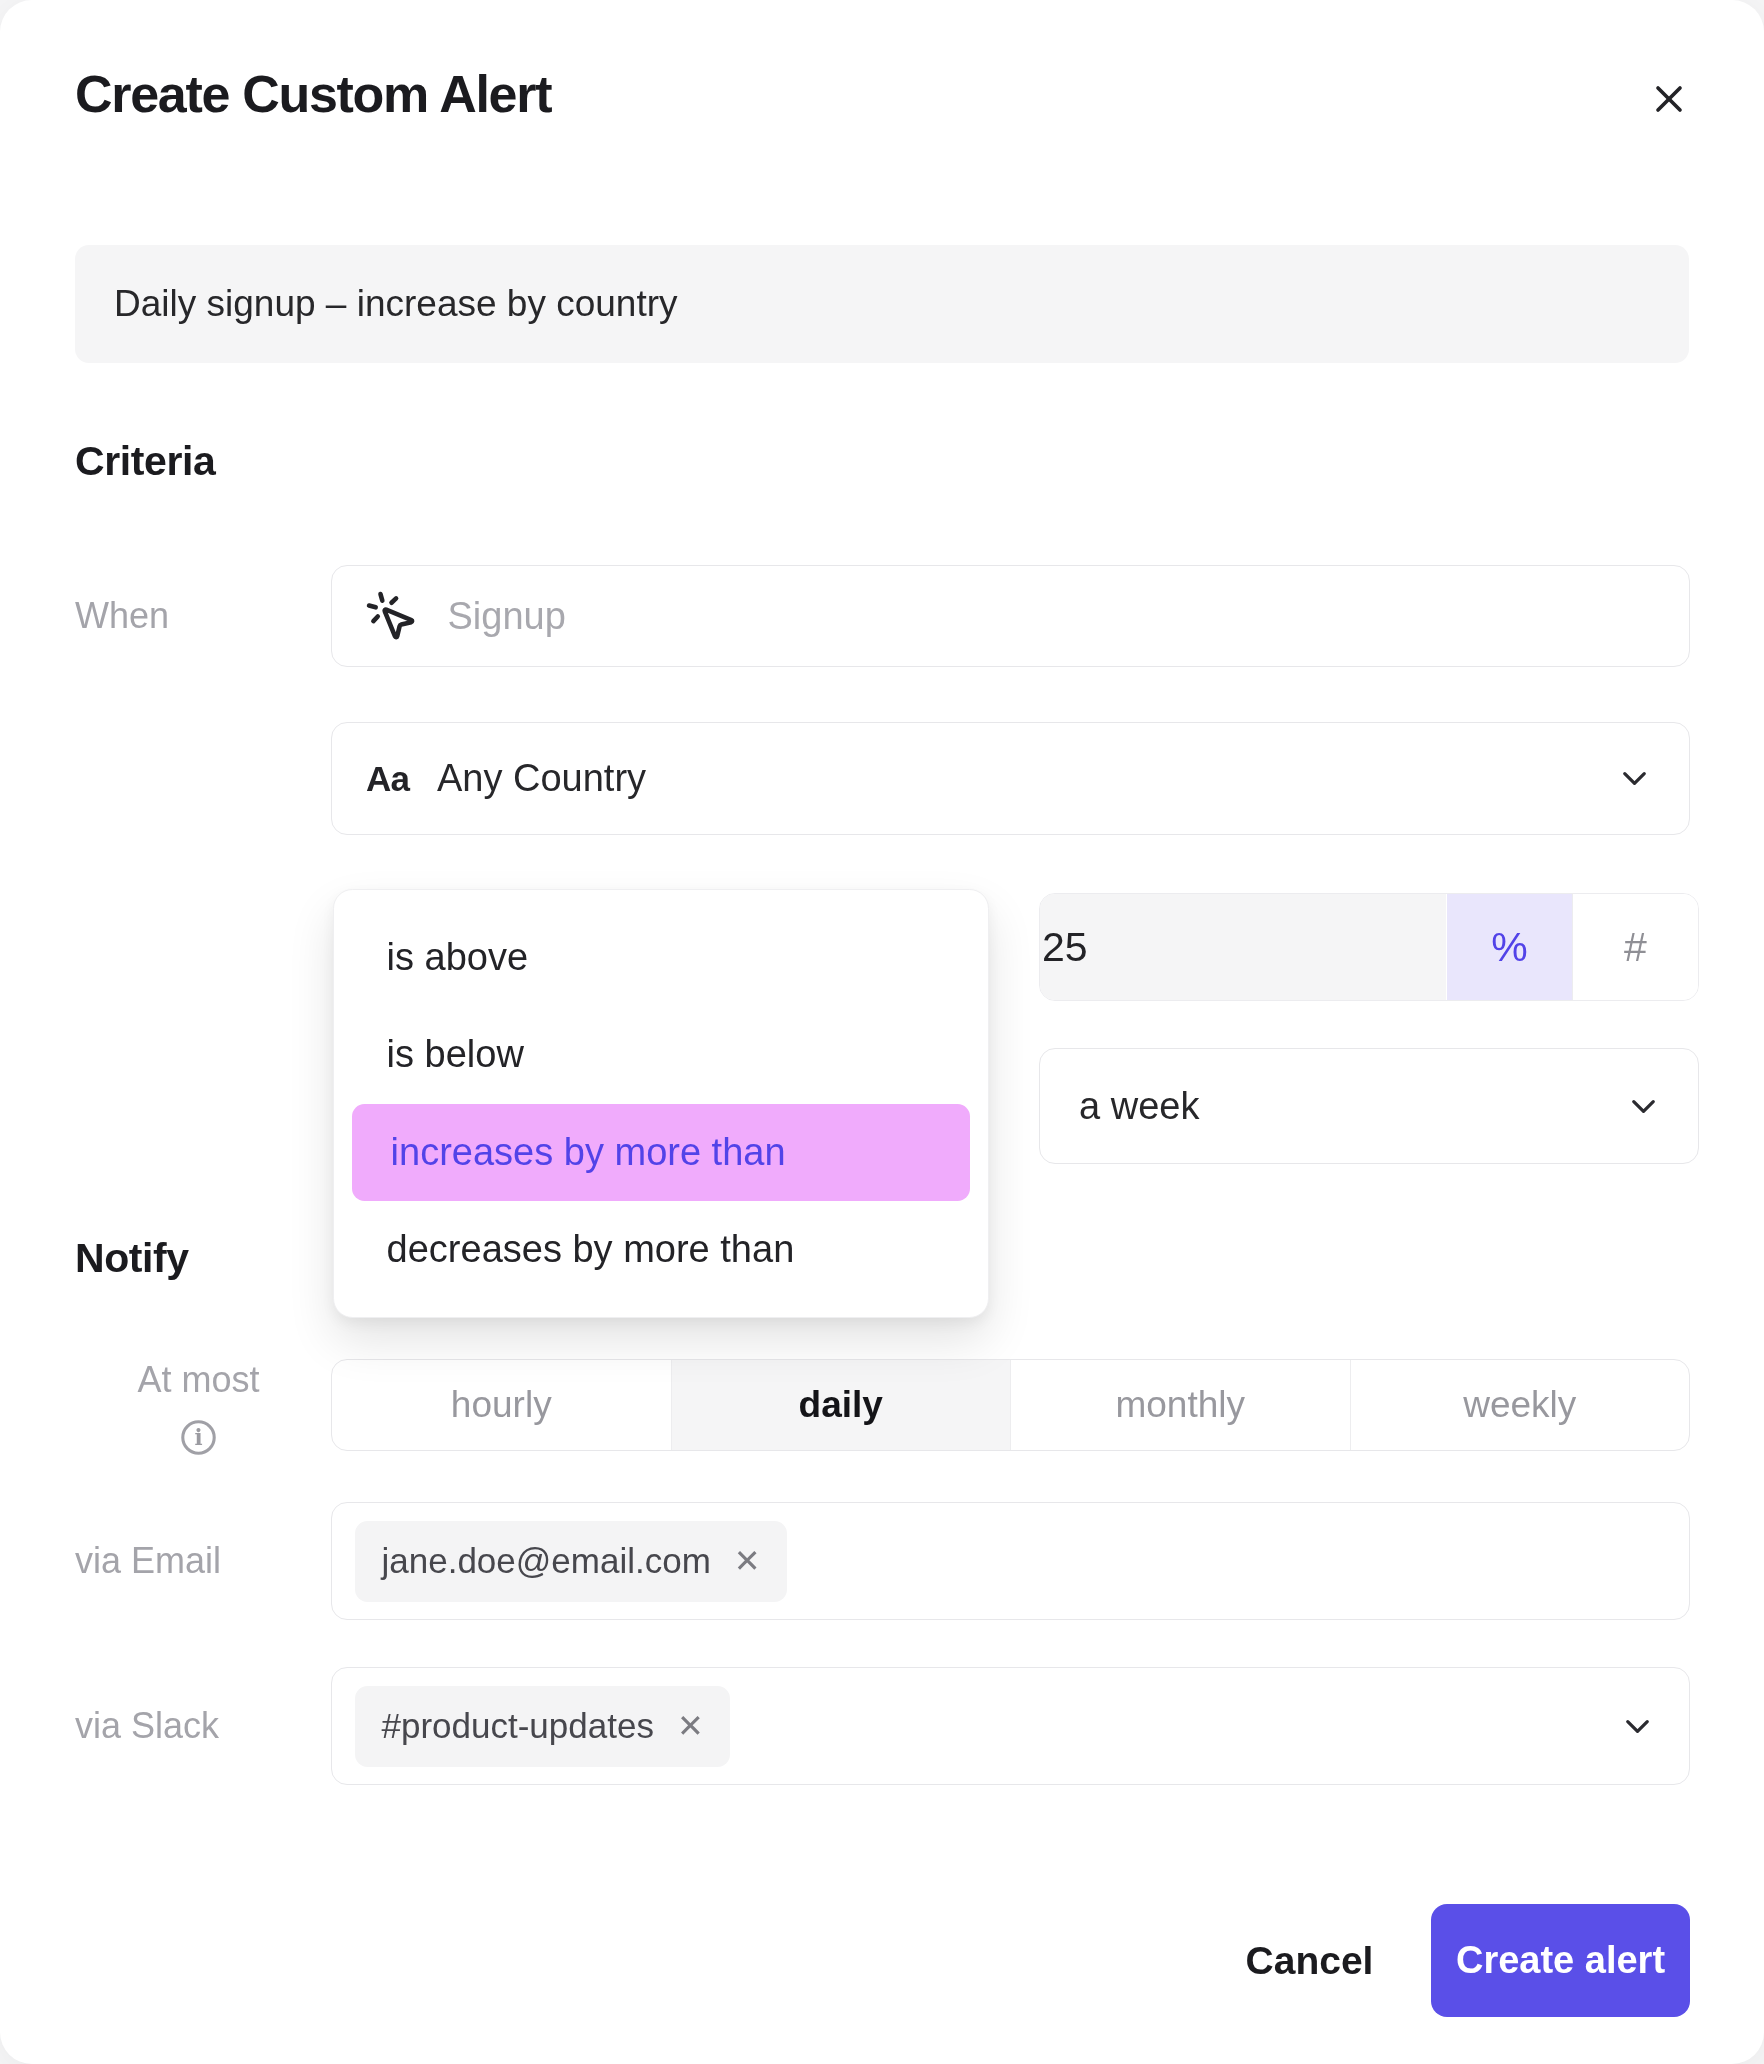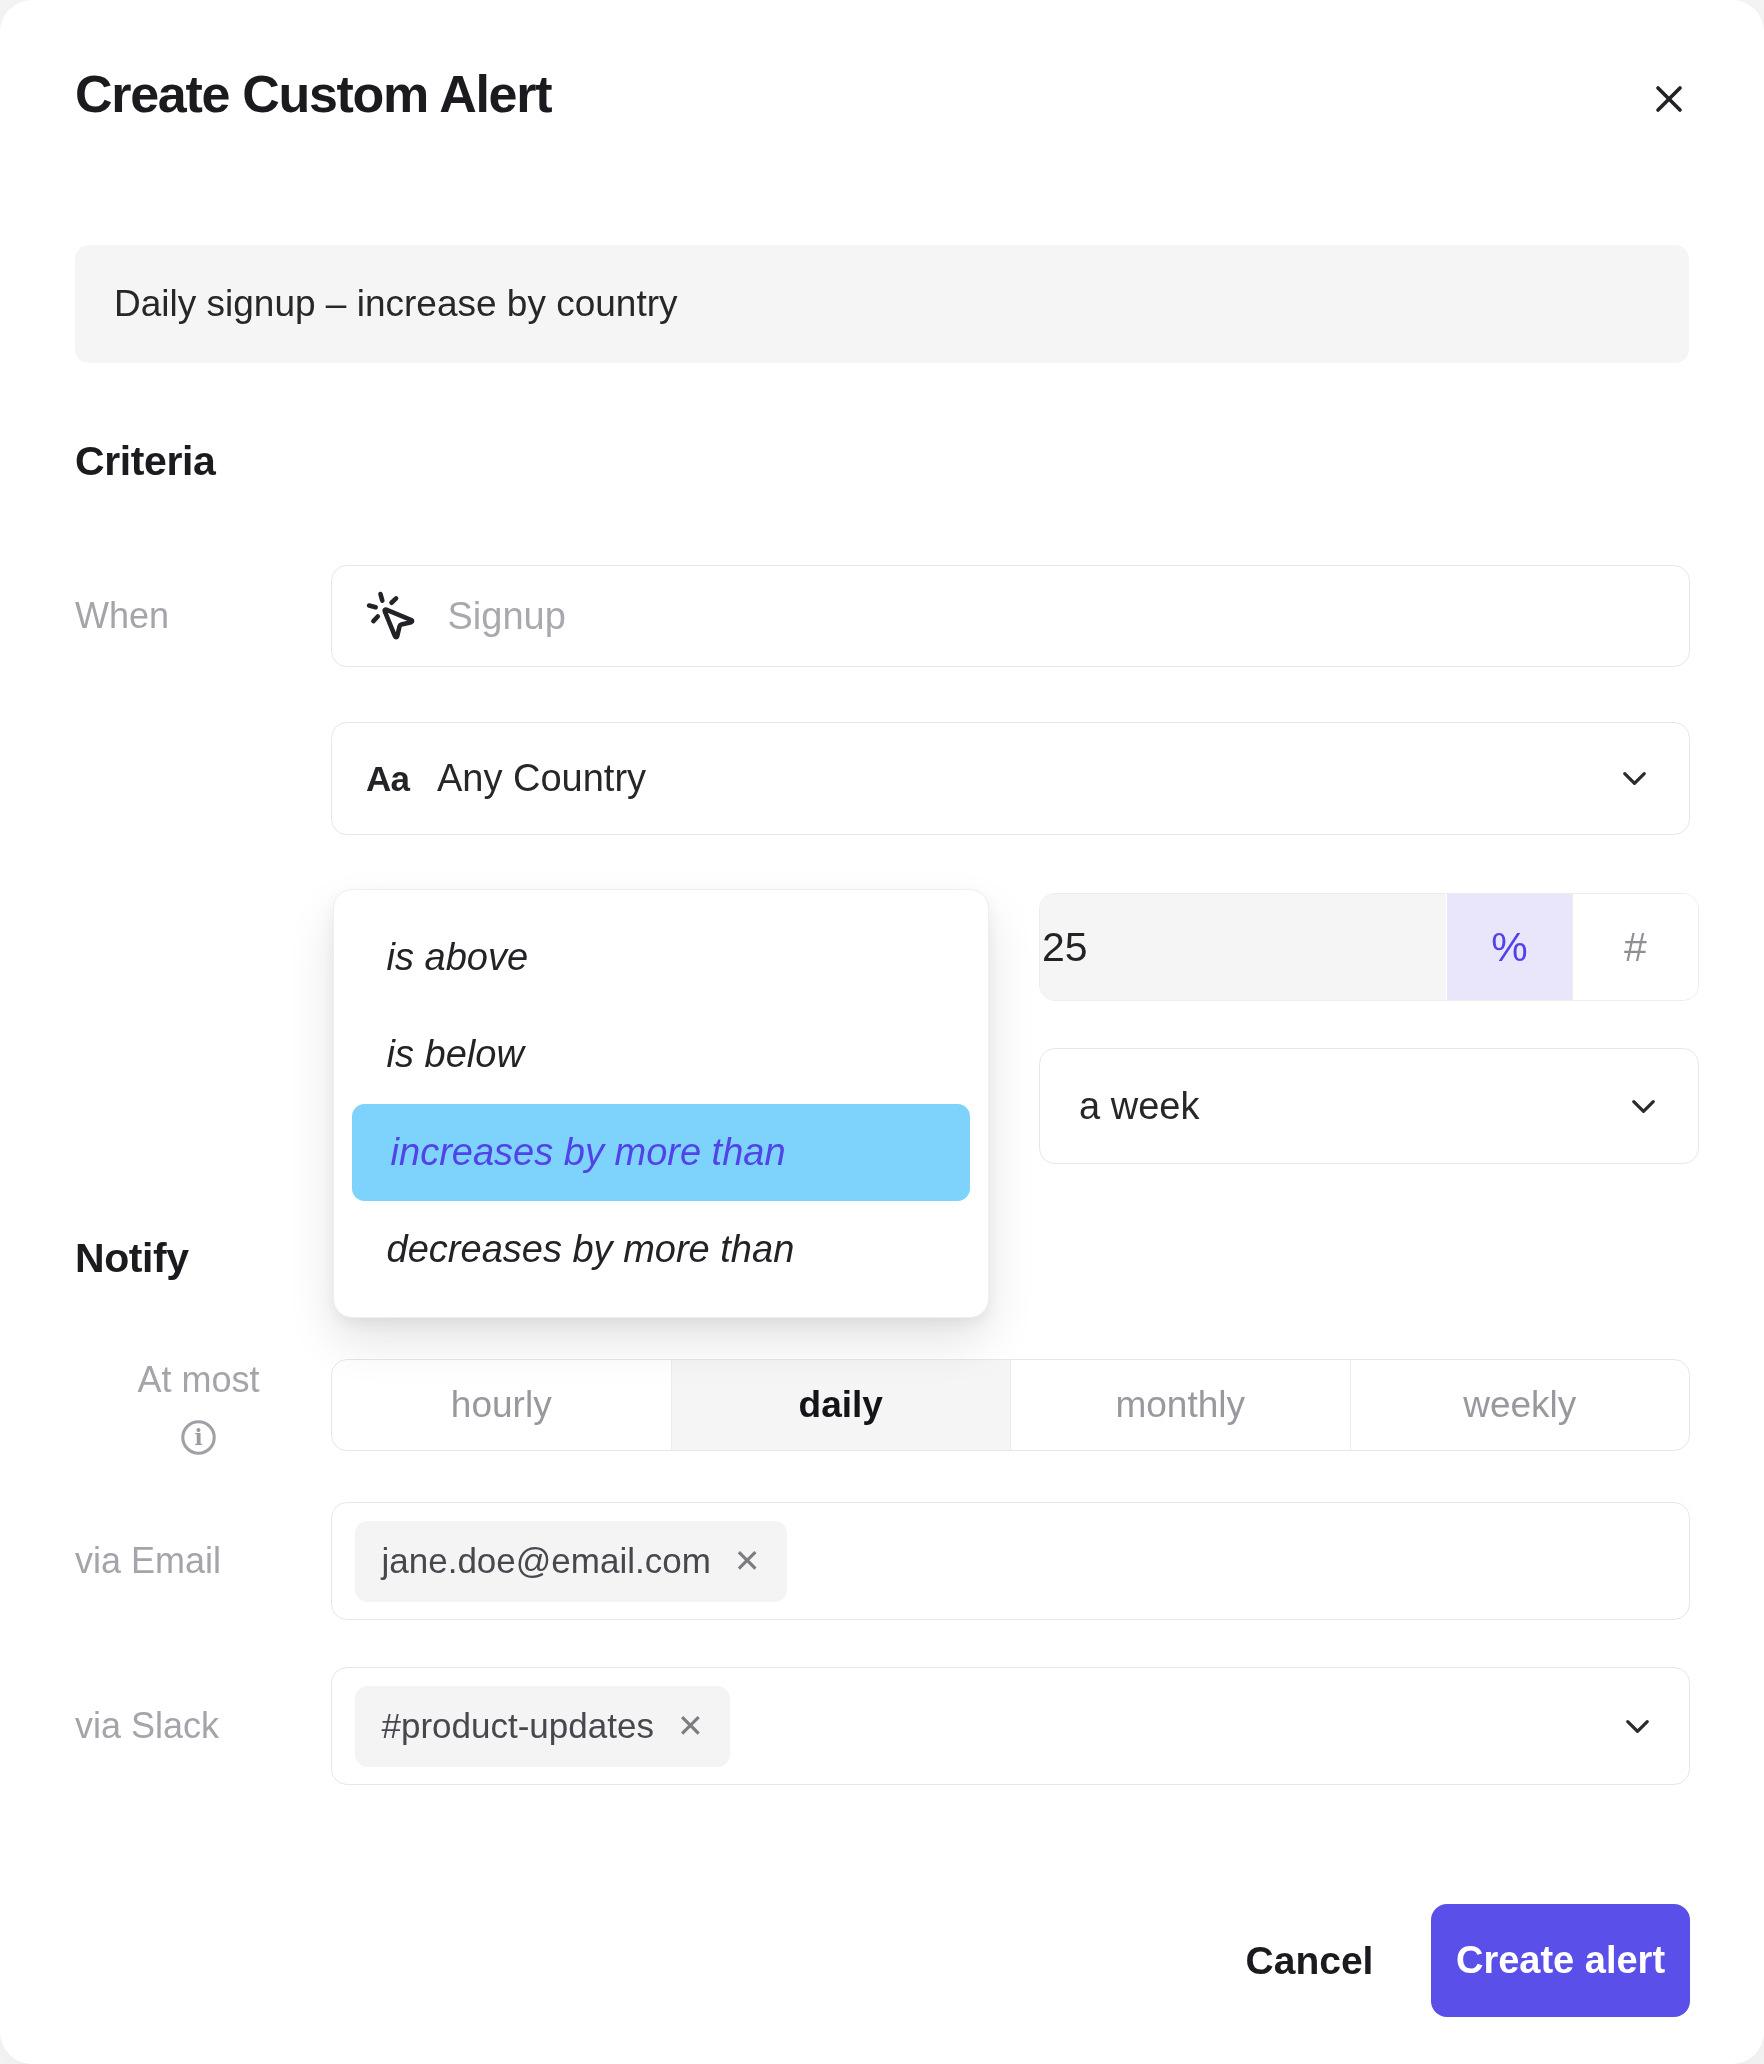--- a/index.html
+++ b/index.html
@@ -60,27 +60,27 @@
   .when-input::placeholder { color:#a8a8ae; }
 
   .country-select { left:331px; top:722px; width:1359px; height:113px; padding:0 35px 0 34px; gap:28px; cursor:pointer; }
   .aa-glyph { font-size:35px; font-weight:700; color:#232327; letter-spacing:-0.9px; }
   .select-value { flex:1; font-size:38px; color:#27272a; }
 
   .menu {
     left:333px; top:889px; width:656px; height:429px;
     background:#fff; border:0.9px solid #efeff1; border-radius:19.4px;
     box-shadow:0 23px 48px rgba(0,0,0,.11), 0 5.3px 12.4px rgba(0,0,0,.05);
-    padding:19.4px 17.6px; display:flex; flex-direction:column; z-index:5;font-style:italic;
+    padding:19.4px 17.6px; display:flex; flex-direction:column; z-index:5;
   }
   .menu-item {
     flex:1; display:flex; align-items:center; padding-left:35px;
     font-size:38px; color:#232327; border-radius:12.4px; cursor:pointer;
   }
-  .menu-item.selected { background:#7dd3fc; color:#5243e8;padding-left:39px; }
+  .menu-item.selected { background:#f0abfc; color:#5243e8;padding-left:39px; }
 
   .value-group {
     left:1039px; top:893px; width:660px; height:108px;
     border:1.8px solid #ececef; border-radius:16px; overflow:hidden;
     display:flex;
   }
   .vg-value {
     flex:1; background:#f5f5f6; display:flex; align-items:center; justify-content:flex-end;
   }
   .vg-input {

